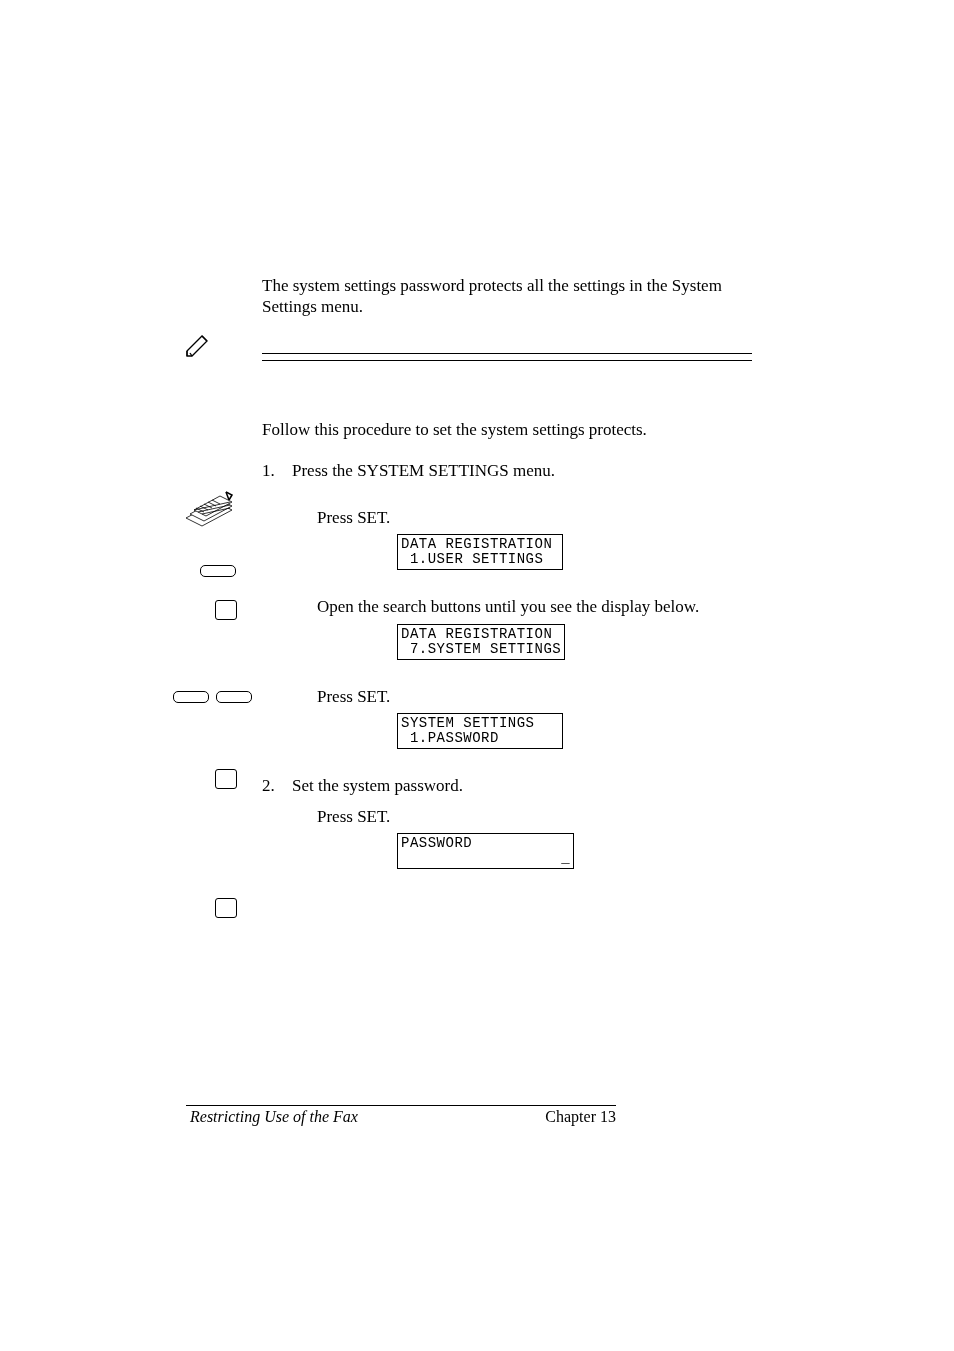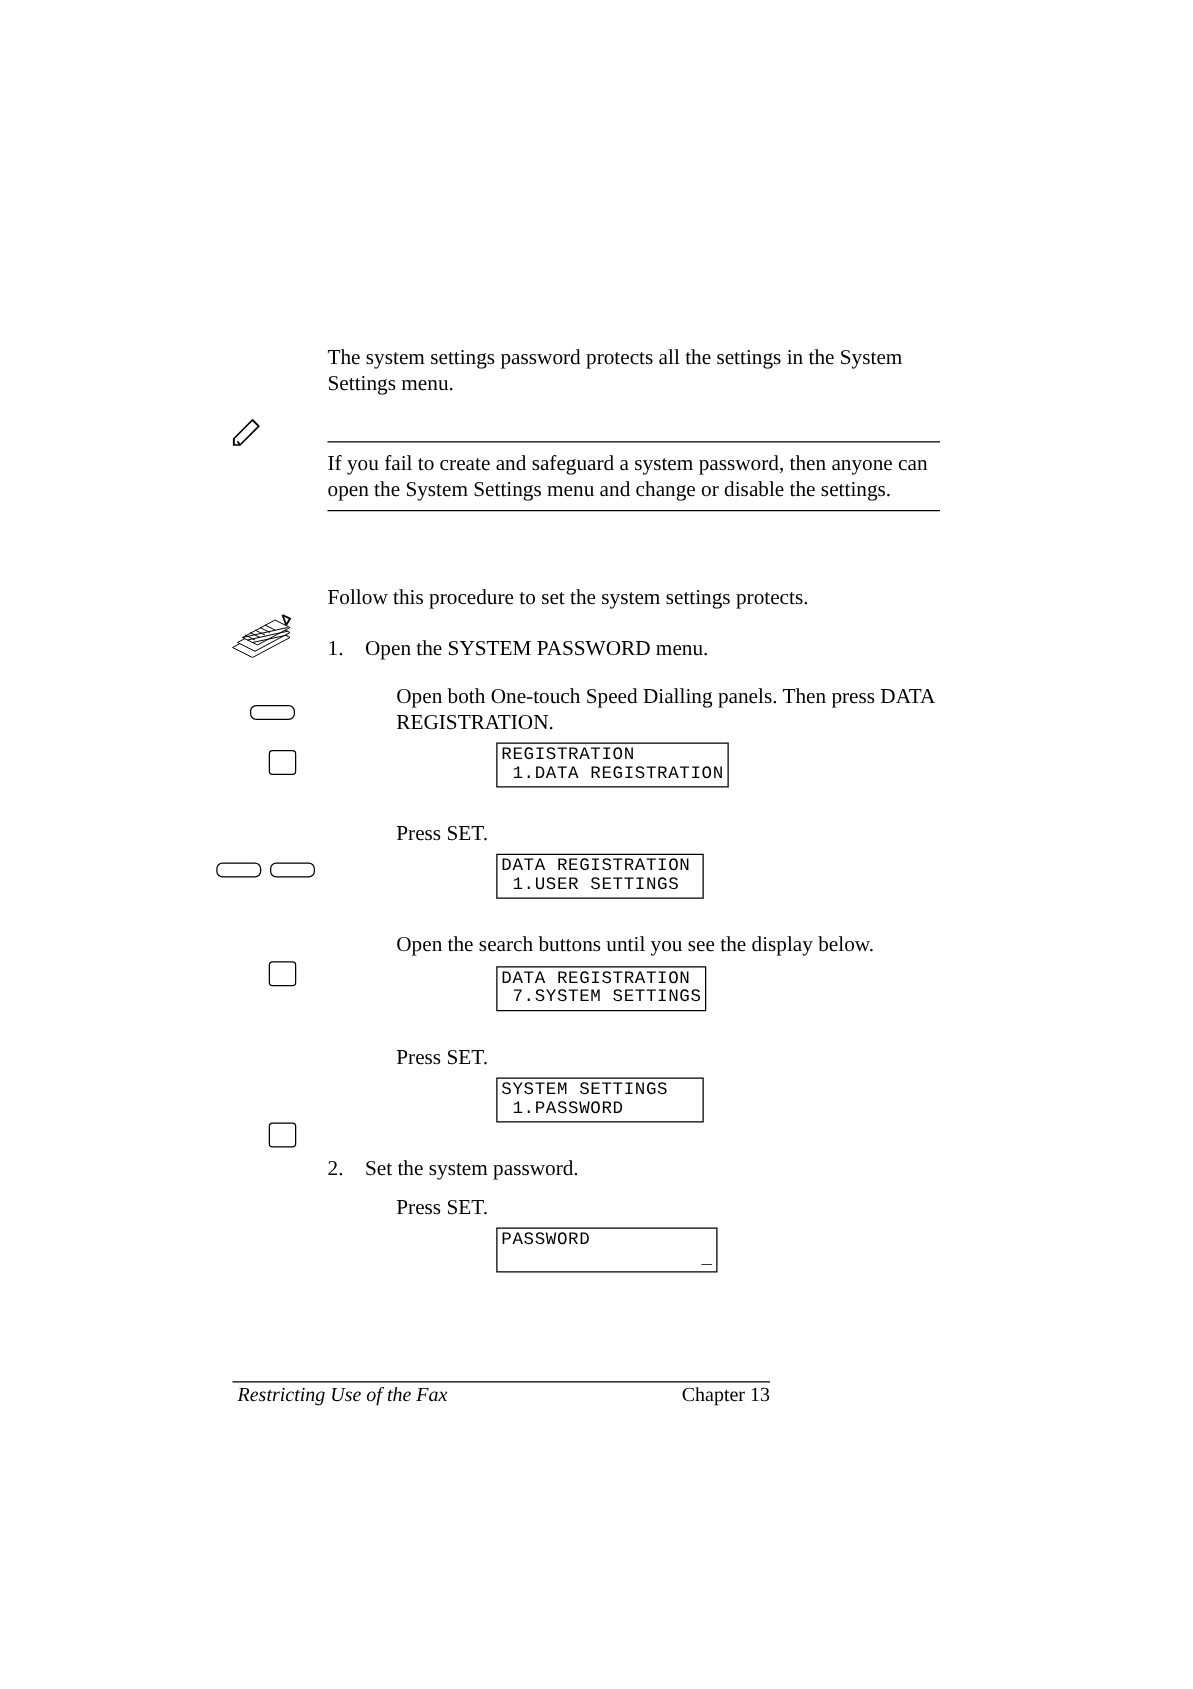--- a/index.html
+++ b/index.html
@@ -174,35 +174,30 @@
   <span class="icon-abs" style="left:215px; top:769px"><span class="btn-sq"></span></span>
 
   <span class="icon-abs" style="left:215px; top:898px"><span class="btn-sq"></span></span>
 
   <div class="body-col">
 
     <div>The system settings password protects all the settings in the System Settings menu.</div>
 
     <div class="note-block">
       <hr class="note-rule">
-      <div class="note-text">If you fail to create and safeguard a system password, then anyone can open the System Settings menu and change or disable the settings.</div>
       <hr class="note-rule bottom">
     </div>
 
     <div class="proc-intro">Follow this procedure to set the system settings protects.</div>
 
     <div class="step-row">
       <span class="step-num">1.</span>
-      <div class="step-body">Open the SYSTEM PASSWORD menu.</div>
-    </div>
-
-    <div class="sub-row">
-      <div class="sub-text">Open both One-touch Speed Dialling panels. Then press DATA REGISTRATION.</div>
-      <div class="lcd"><span class="line">REGISTRATION</span><span class="line"> 1.DATA REGISTRATION</span></div>
-    </div>
+      <div class="step-body">Press the SYSTEM SETTINGS menu.</div>
+    </div>
+
 
     <div class="sub-row" style="margin-top:26px">
       <div class="sub-text">Press SET.</div>
       <div class="lcd"><span class="line">DATA REGISTRATION</span><span class="line"> 1.USER SETTINGS</span></div>
     </div>
 
     <div class="sub-row" style="margin-top:26px">
       <div class="sub-text">Open the search buttons until you see the display below.</div>
       <div class="lcd"><span class="line">DATA REGISTRATION</span><span class="line"> 7.SYSTEM SETTINGS</span></div>
     </div>

